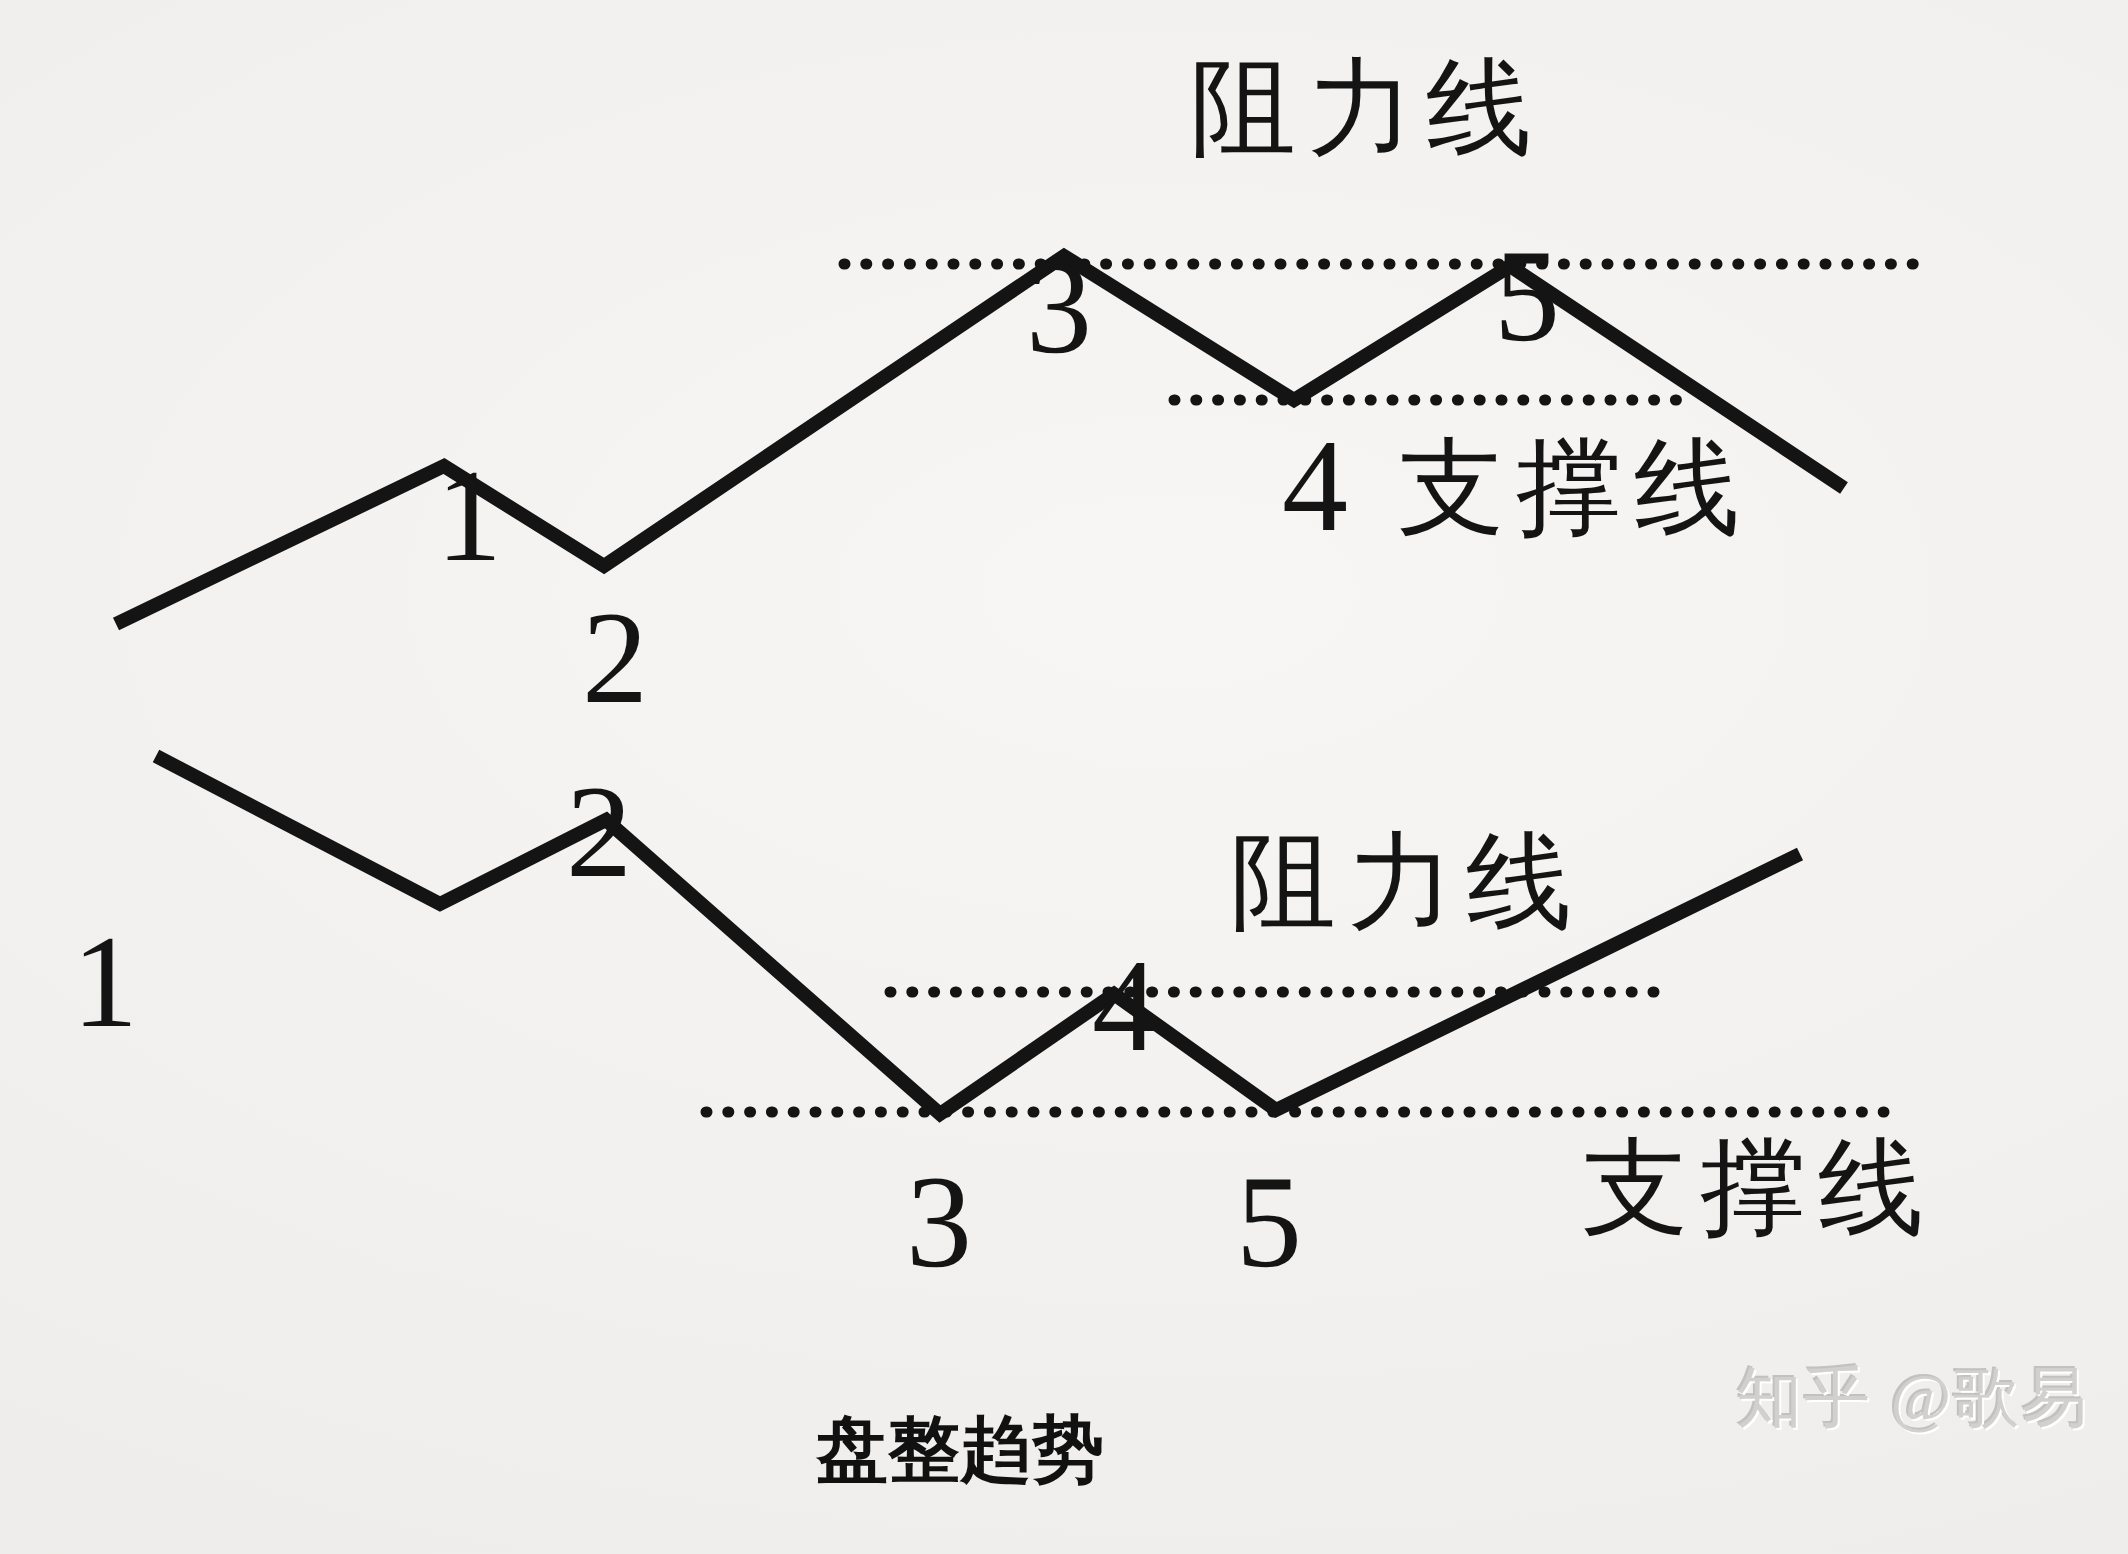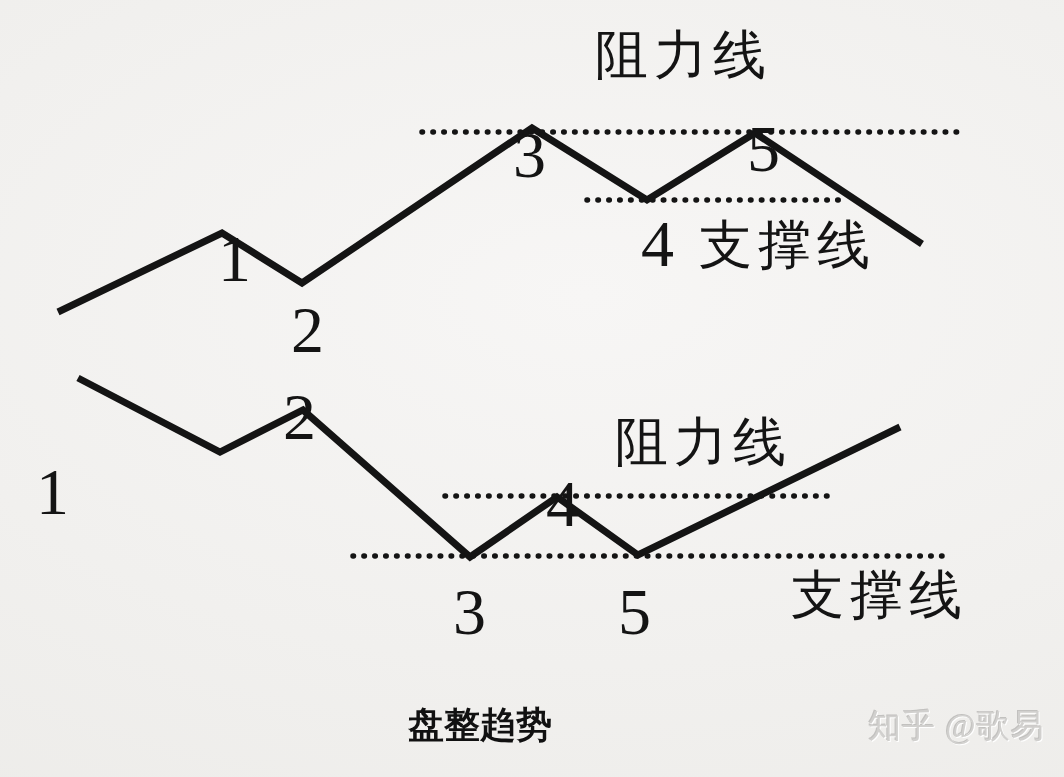--- a/index.html
+++ b/index.html
@@ -36,21 +36,21 @@
     font-size: 36px;
     font-weight: 700;
     line-height: 1;
     letter-spacing: 0px;
     color: #111111;
     white-space: nowrap;
   }
 
   .watermark {
     position: absolute;
-    left: 868px; top: 710px;
+    left: 868px; top: 684px;
     font-size: 33px;
     line-height: 1;
     letter-spacing: 1px;
     color: #d1d0ce;
     text-shadow: 1px 1px 0 #ffffff, -1px -1px 0 #c2c1bf;
     white-space: nowrap;
   }
 </style>
 </head>
 <body>

